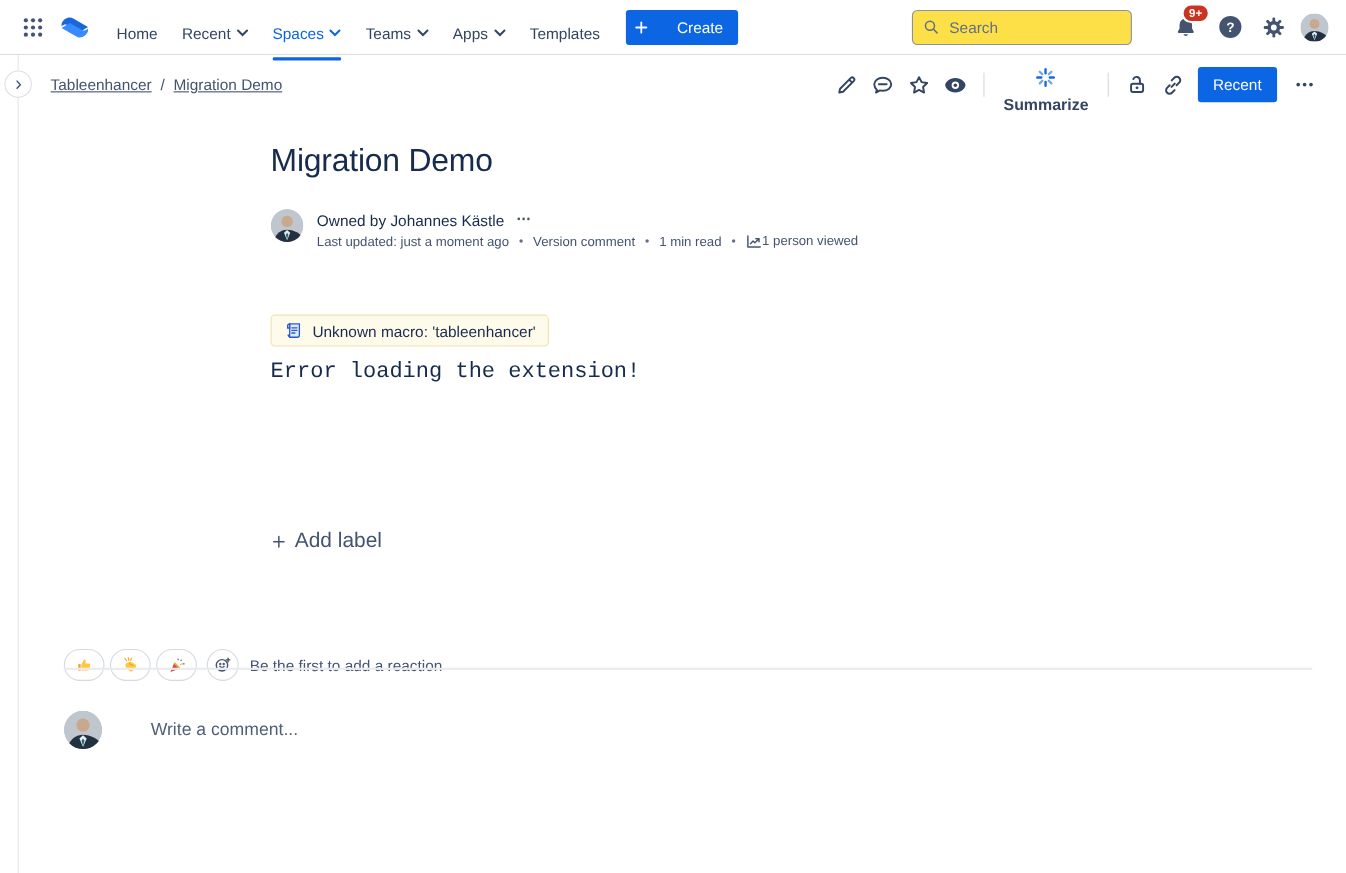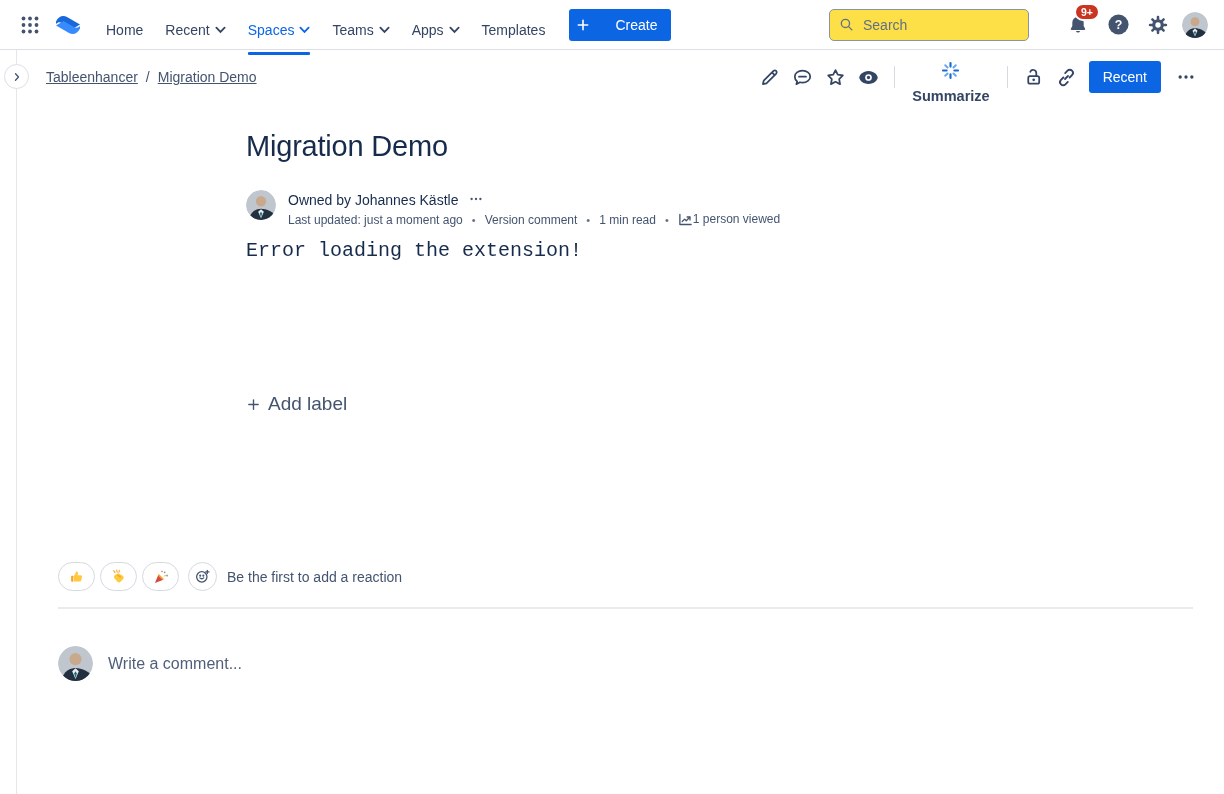--- a/index.html
+++ b/index.html
@@ -119,36 +119,36 @@
   }
   .error-text { margin-top:12px; font-size:20px; color:#172B4D;font-family:Liberation Mono, monospace; }
 
   .add-label-btn {
     margin-top:131px; display:inline-flex; align-items:center; gap:7px;
     background:none; border:none; cursor:pointer; padding:0;
     font-size:19px; color:#44546F; font-family:"Liberation Sans", sans-serif;
   }
 
   
-  .reactions { position:absolute; left:58px; top:512px; display:flex; align-items:center; }
+  .reactions { position:absolute; left:58px; top:540px; display:flex; align-items:center; }
   .reaction-pill {
     width:37px; height:29px; margin-right:5px;
     border:1px solid #D5D9E0; border-radius:15px; background:#fff; cursor:pointer;
     display:flex; align-items:center; justify-content:center; padding:0;
   }
   .add-reaction-btn {
     width:29px; height:29px; margin-left:4px;
     border:1px solid #D5D9E0; border-radius:50%; background:#fff; cursor:pointer;
     display:flex; align-items:center; justify-content:center; padding:0;
   }
   .reaction-prompt { margin-left:10px; font-size:14px; color:#44546F; }
 
   .page-divider { position:absolute; left:58px; right:31px; top:557px; height:2px; background:#E9EBEF; }
 
-  .comment-row { position:absolute; left:58px; top:596px; display:flex; align-items:center; gap:15px; cursor:text; }
+  .comment-row { position:absolute; left:58px; top:596px; display:flex; align-items:center; gap:44px; cursor:text; }
   .comment-row .avatar { width:35px; height:35px; border-radius:50%; overflow:hidden; flex:none; }
   .comment-placeholder { font-size:16px; color:#505F79; }
 </style>
 </head>
 <body>
 
 <svg width="0" height="0" style="position:absolute">
   <defs>
     <symbol id="avatar-sym" viewBox="0 0 36 36">
       <circle cx="18" cy="18" r="18" fill="#BFC6CE"></circle>
@@ -423,20 +423,31 @@
                 <path d="M6.8 15.2l3.8-3.8 2.6 2.6 5.6-5.6"></path>
                 <path d="M14.6 8h4.6v4.6"></path>
               </svg>
             </span>
             <span>1 person viewed</span>
           </span>
         </div>
       </div>
     </div>
 
+    <div class="macro-box">
+      <span>
+        <svg width="17" height="17" viewBox="0 0 24 24">
+          <path d="M7.5 3.5H20v14.5a2.6 2.6 0 01-2.6 2.6H7.5z" fill="#DEEBFF" stroke="#2A5BC7" stroke-width="1.7"></path>
+          <path d="M7.5 3.5A2.6 2.6 0 004.9 6.1v2.6h2.6z" fill="#DEEBFF" stroke="#2A5BC7" stroke-width="1.7"></path>
+          <path d="M10.3 8.5h6.6M10.3 11.8h6.6M10.3 15.1h4" stroke="#2A5BC7" stroke-width="1.7" stroke-linecap="round"></path>
+          <path d="M7.5 20.6a2.6 2.6 0 01-2.6-2.6v-1h2.6z" fill="#2A5BC7"></path>
+        </svg>
+      </span>
+      <span>Unknown macro: 'tableenhancer'</span>
+    </div>
 
     <div class="error-text">Error loading the extension!</div>
 
     <button class="add-label-btn">
       <span>
         <svg width="15" height="15" viewBox="0 0 24 24" fill="none">
             <path d="M12 4.5v15M4.5 12h15" stroke="#44546F" stroke-width="2.2" stroke-linecap="round"></path>
           </svg>
       </span>
       <span>Add label</span>

